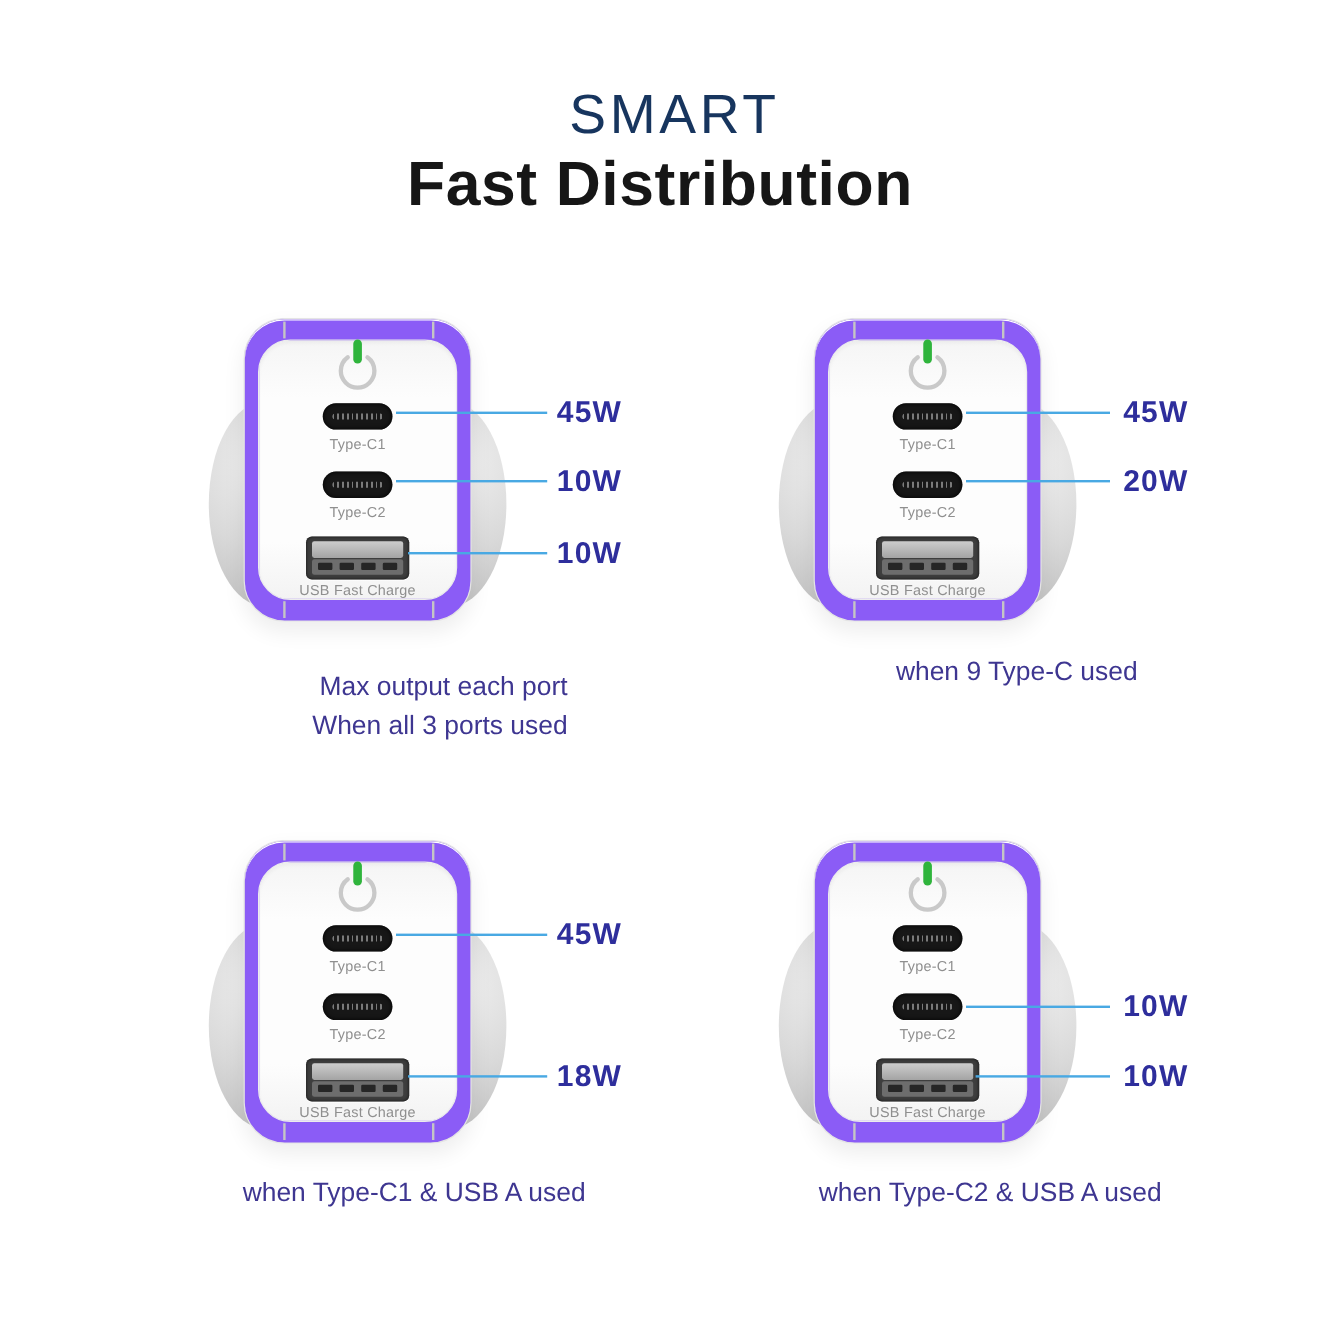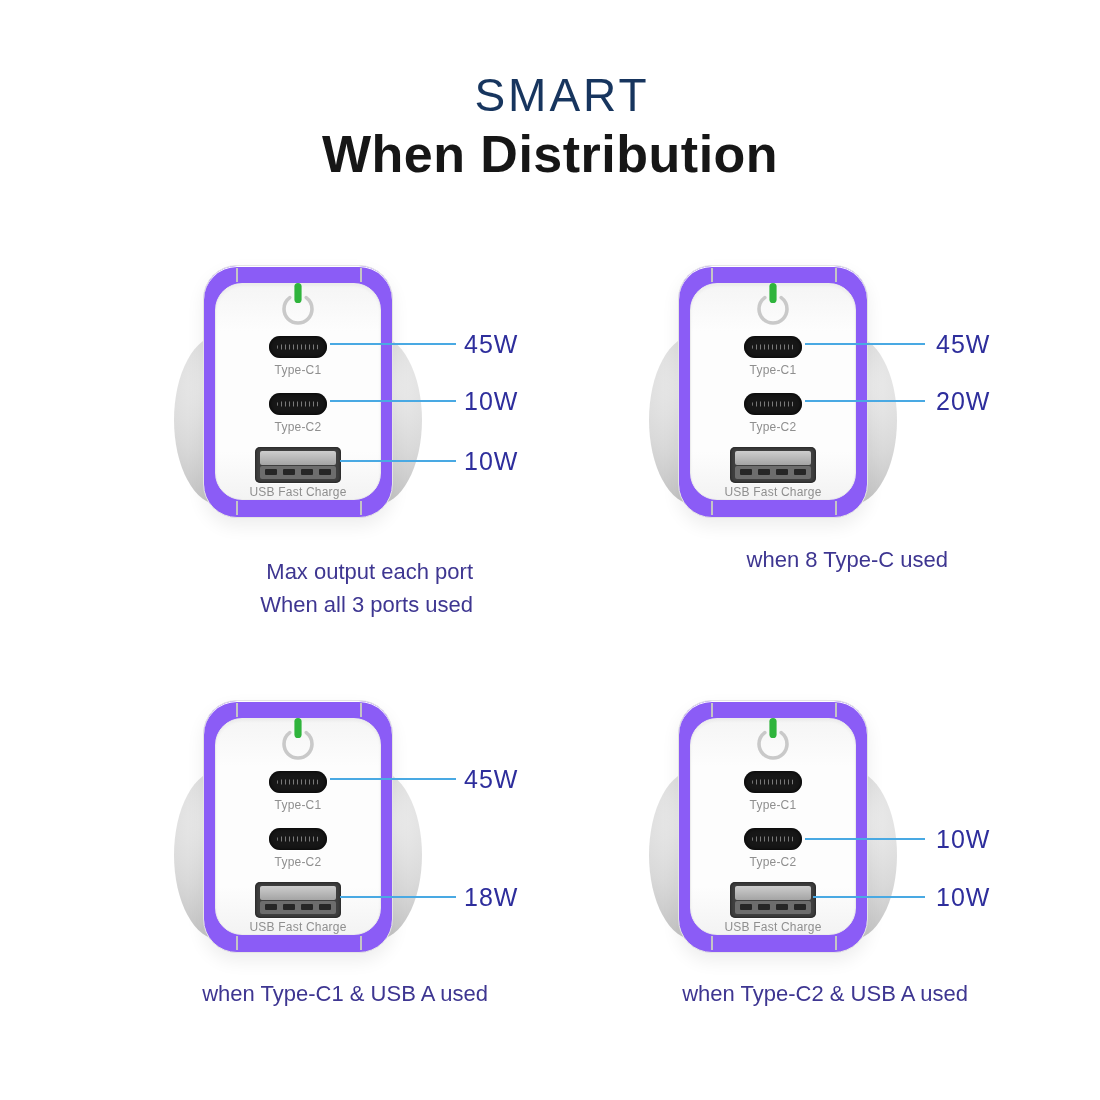--- a/index.html
+++ b/index.html
@@ -79,21 +79,21 @@
   .line-tl-c1 {left:330px;top:343px;width:126px}
   .line-tl-c2 {left:330px;top:400px;width:126px}
   .line-tl-usb{left:340px;top:460px;width:116px}
   .line-tr-c1 {left:805px;top:343px;width:120px}
   .line-tr-c2 {left:805px;top:400px;width:120px}
   .line-bl-c1 {left:330px;top:778px;width:126px}
   .line-bl-usb{left:340px;top:896px;width:116px}
   .line-br-c2 {left:805px;top:838px;width:120px}
   .line-br-usb{left:813px;top:896px;width:112px}
   .watt{
-    position:absolute;font-size:25px;line-height:30px;font-weight:400;
+    position:absolute;font-size:25px;line-height:30px;font-weight:700;
     letter-spacing:1px;color:var(--watt-label,#2e2e9c);z-index:6;
   }
   .w-tl-c1{left:464px;top:329px}
   .w-tl-c2{left:464px;top:386px}
   .w-tl-usb{left:464px;top:446px}
   .w-tr-c1{left:936px;top:329px}
   .w-tr-c2{left:936px;top:386px}
   .w-bl-c1{left:464px;top:764px}
   .w-bl-usb{left:464px;top:882px}
   .w-br-c2{left:936px;top:824px}
@@ -107,21 +107,21 @@
   .cap-tr{left:598px;top:543px;width:350px}
   .cap-bl{left:108px;top:977px;width:380px}
   .cap-br{left:588px;top:977px;width:380px}
 </style>
 </head>
 <body>
 
 <div class="canvas">
 
   <div class="brand">SMART</div>
-  <div class="heading">When Distribution</div>
+  <div class="heading">Fast Distribution</div>
 
   <div class="unit" id="u0">
     <div class="ear left"></div>
     <div class="ear right"></div>
     <div class="shell">
       <span class="seam s-tl"></span>
       <span class="seam s-tr"></span>
       <span class="seam s-bl"></span>
       <span class="seam s-br"></span>
       <div class="face">
@@ -266,21 +266,21 @@
   <div class="watt w-bl-c1">45W</div>
   <div class="watt w-bl-usb">18W</div>
   <div class="watt w-br-c2">10W</div>
   <div class="watt w-br-usb">10W</div>
 
   <div class="caption cap-tl">
     <div>Max output each port</div>
     <div>When all 3 ports used</div>
   </div>
   <div class="caption cap-tr">
-    <div>when 8 Type-C used</div>
+    <div>when 9 Type-C used</div>
   </div>
   <div class="caption cap-bl">
     <div>when Type-C1 &amp; USB A used</div>
   </div>
   <div class="caption cap-br">
     <div>when Type-C2 &amp; USB A used</div>
   </div>
 
 </div>
 

